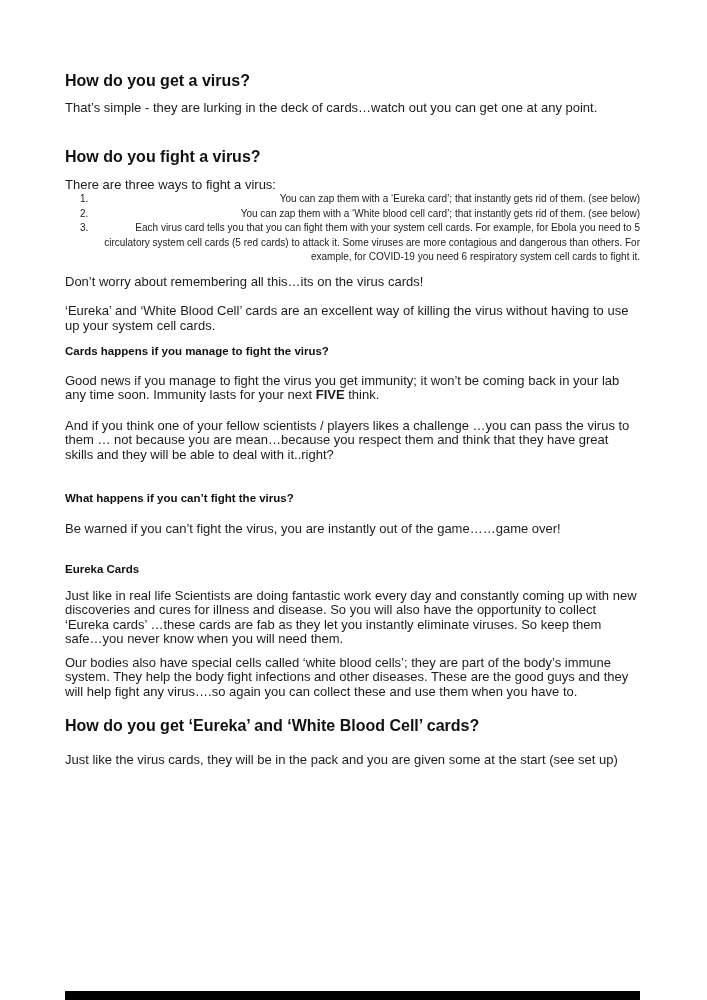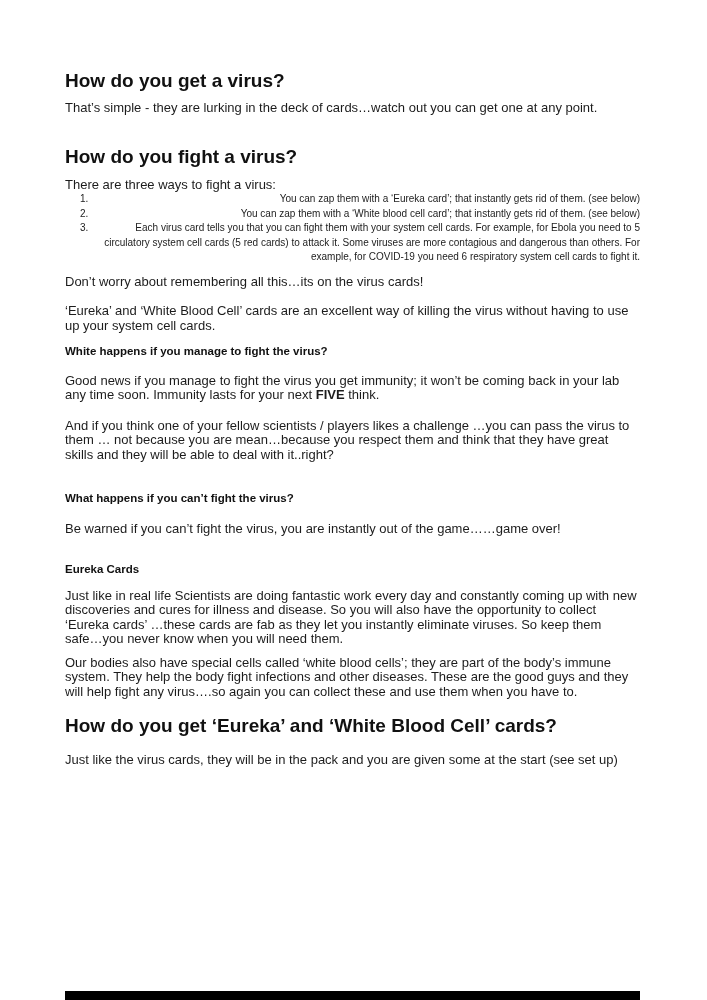--- a/index.html
+++ b/index.html
@@ -25,21 +25,21 @@
     font-size: 11.5px;
     line-height: 14px;
     padding: 5px 8px;
     vertical-align: middle;
     height: 13px;
   }
   .systems-table td.col-system { width: 268px; }
   .systems-table td.col-virus  { width: 207px; }
 
   h2 {
-    font-size: 19px;
+    font-size: 16px;
     line-height: 17px;
     font-weight: 700;
     margin: 0;
     color: #111;
   }
   h3 {
     font-size: 11.5px;
     line-height: 14.5px;
     font-weight: 700;
     margin: 0;
@@ -104,21 +104,21 @@
       <span>You can zap them with a ‘White blood cell card’; that instantly gets rid of them. (see below)</span>
     </li>
     <li>
       <span>Each virus card tells you that you can fight them with your system cell cards. For example, for Ebola you need to 5 circulatory system cell cards (5 red cards) to attack it. Some viruses are more contagious and dangerous than others. For example, for COVID-19 you need 6 respiratory system cell cards to fight it.</span>
     </li>
   </ol>
 
   <p class="mt-10">Don’t worry about remembering all this…its on the virus cards!</p>
   <p class="mt-15">‘Eureka’ and ‘White Blood Cell’ cards are an excellent way of killing the virus without having to use up your system cell cards.</p>
 
-  <h3 class="mt-11">White happens if you manage to fight the virus?</h3>
+  <h3 class="mt-11">Cards happens if you manage to fight the virus?</h3>
   <p class="mt-15">
     <span>Good news if you manage to fight the virus you get immunity; it won’t be coming back in your lab any time soon. Immunity lasts for your next </span><span class="bold-inline">FIVE</span><span> think.</span>
   </p>
   <p class="mt-16">And if you think one of your fellow scientists / players likes a challenge …you can pass the virus to them … not because you are mean…because you respect them and think that they have great skills and they will be able to deal with it..right?</p>
 
   <h3 class="mt-29">What happens if you can’t fight the virus?</h3>
   <p class="mt-16">Be warned if you can’t fight the virus, you are instantly out of the game……game over!</p>
 
   <h3 class="mt-26">Eureka Cards</h3>
   <p class="mt-12">Just like in real life Scientists are doing fantastic work every day and constantly coming up with new discoveries and cures for illness and disease. So you will also have the opportunity to collect ‘Eureka cards’ …these cards are fab as they let you instantly eliminate viruses. So keep them safe…you never know when you will need them.</p>

